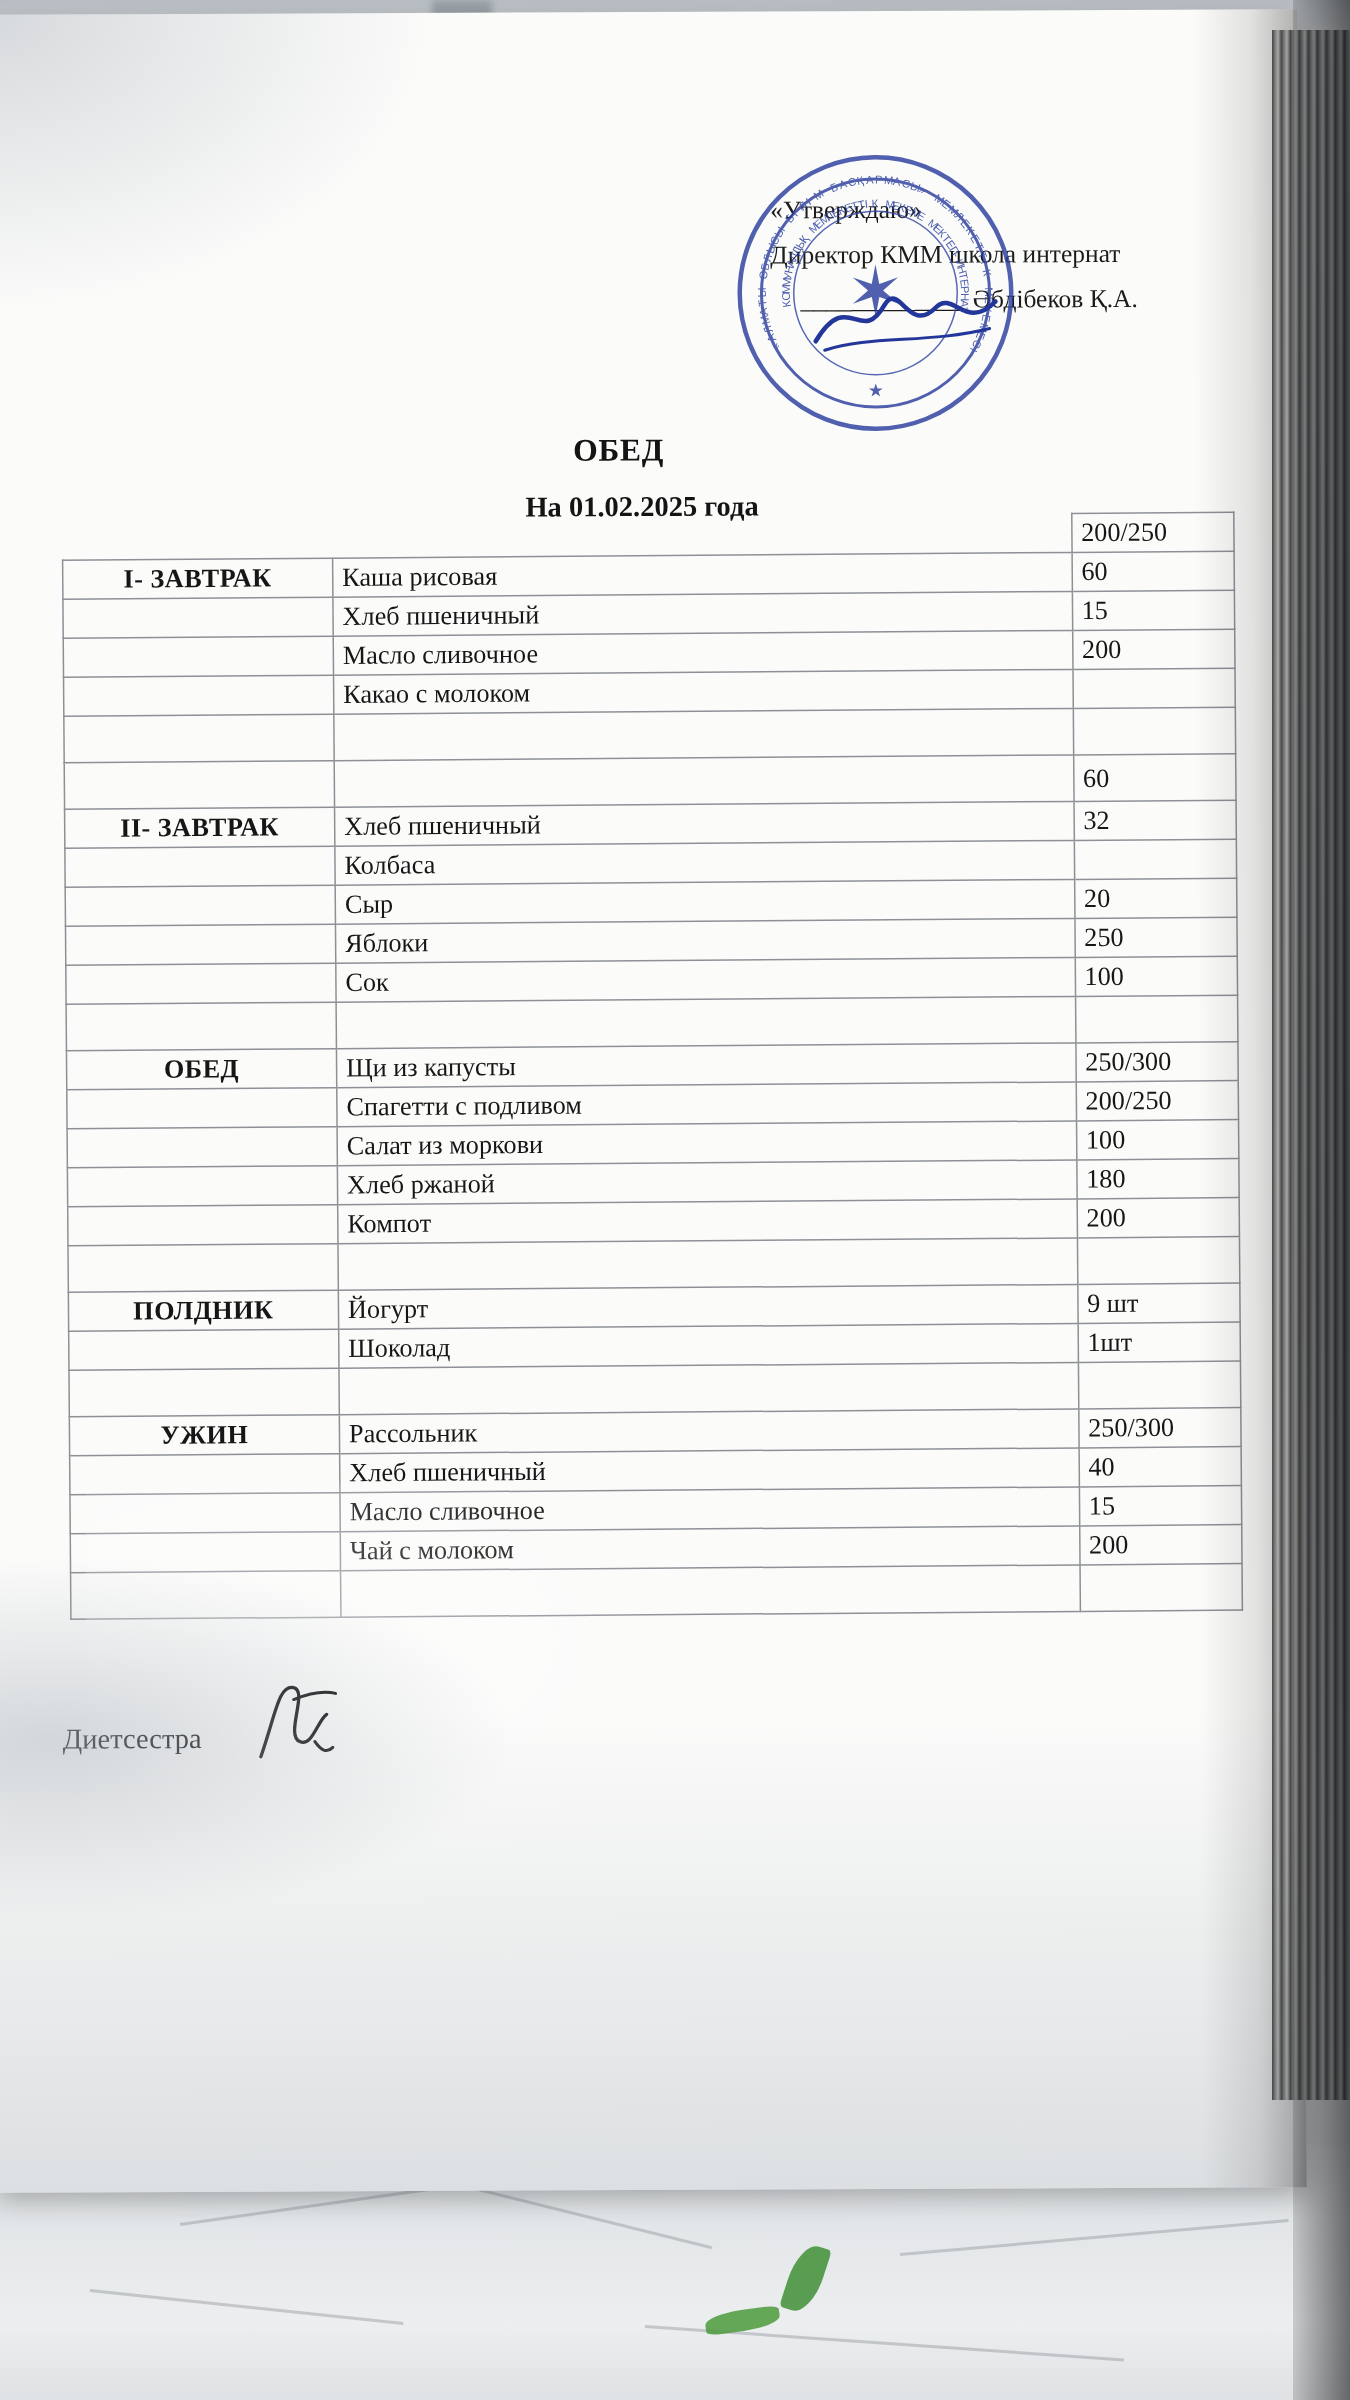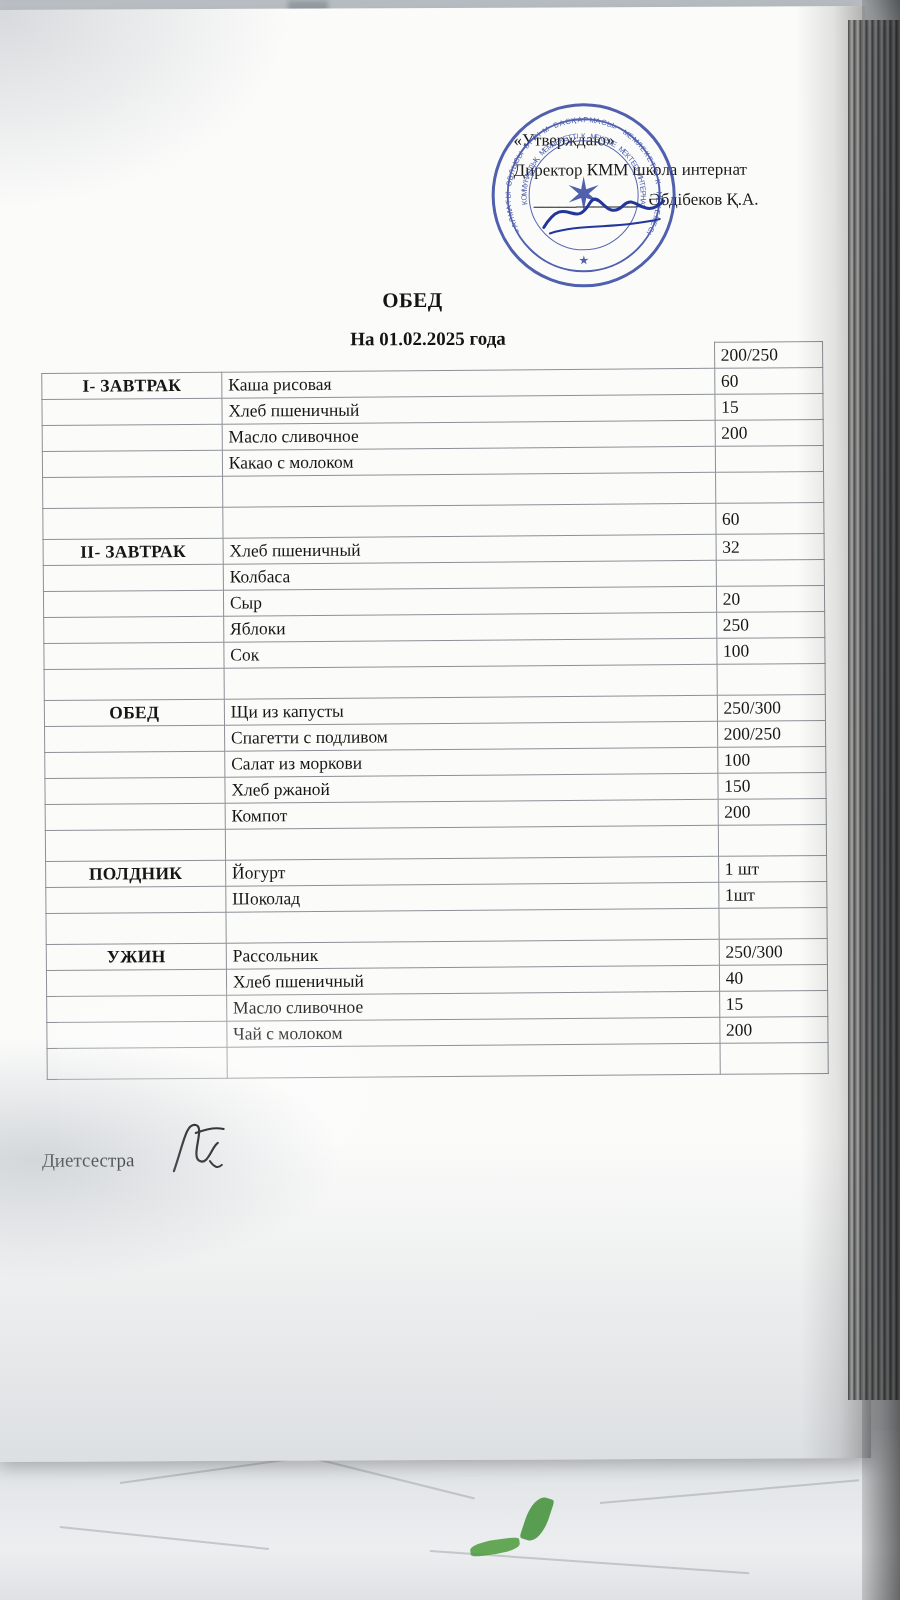--- a/index.html
+++ b/index.html
@@ -489,36 +489,36 @@
             <td class="c-qty">200/250</td>
           </tr>
           <tr>
             <td class="c-meal"></td>
             <td class="c-dish">Салат из моркови</td>
             <td class="c-qty">100</td>
           </tr>
           <tr>
             <td class="c-meal"></td>
             <td class="c-dish">Хлеб ржаной</td>
-            <td class="c-qty">150</td>
+            <td class="c-qty">180</td>
           </tr>
           <tr>
             <td class="c-meal"></td>
             <td class="c-dish">Компот</td>
             <td class="c-qty">200</td>
           </tr>
           <tr class="row-tall">
             <td class="c-meal"></td>
             <td class="c-dish"></td>
             <td class="c-qty"></td>
           </tr>
           <tr>
             <td class="c-meal">ПОЛДНИК</td>
             <td class="c-dish">Йогурт</td>
-            <td class="c-qty">1 шт</td>
+            <td class="c-qty">9 шт</td>
           </tr>
           <tr>
             <td class="c-meal"></td>
             <td class="c-dish">Шоколад</td>
             <td class="c-qty">1шт</td>
           </tr>
           <tr class="row-tall">
             <td class="c-meal"></td>
             <td class="c-dish"></td>
             <td class="c-qty"></td>

